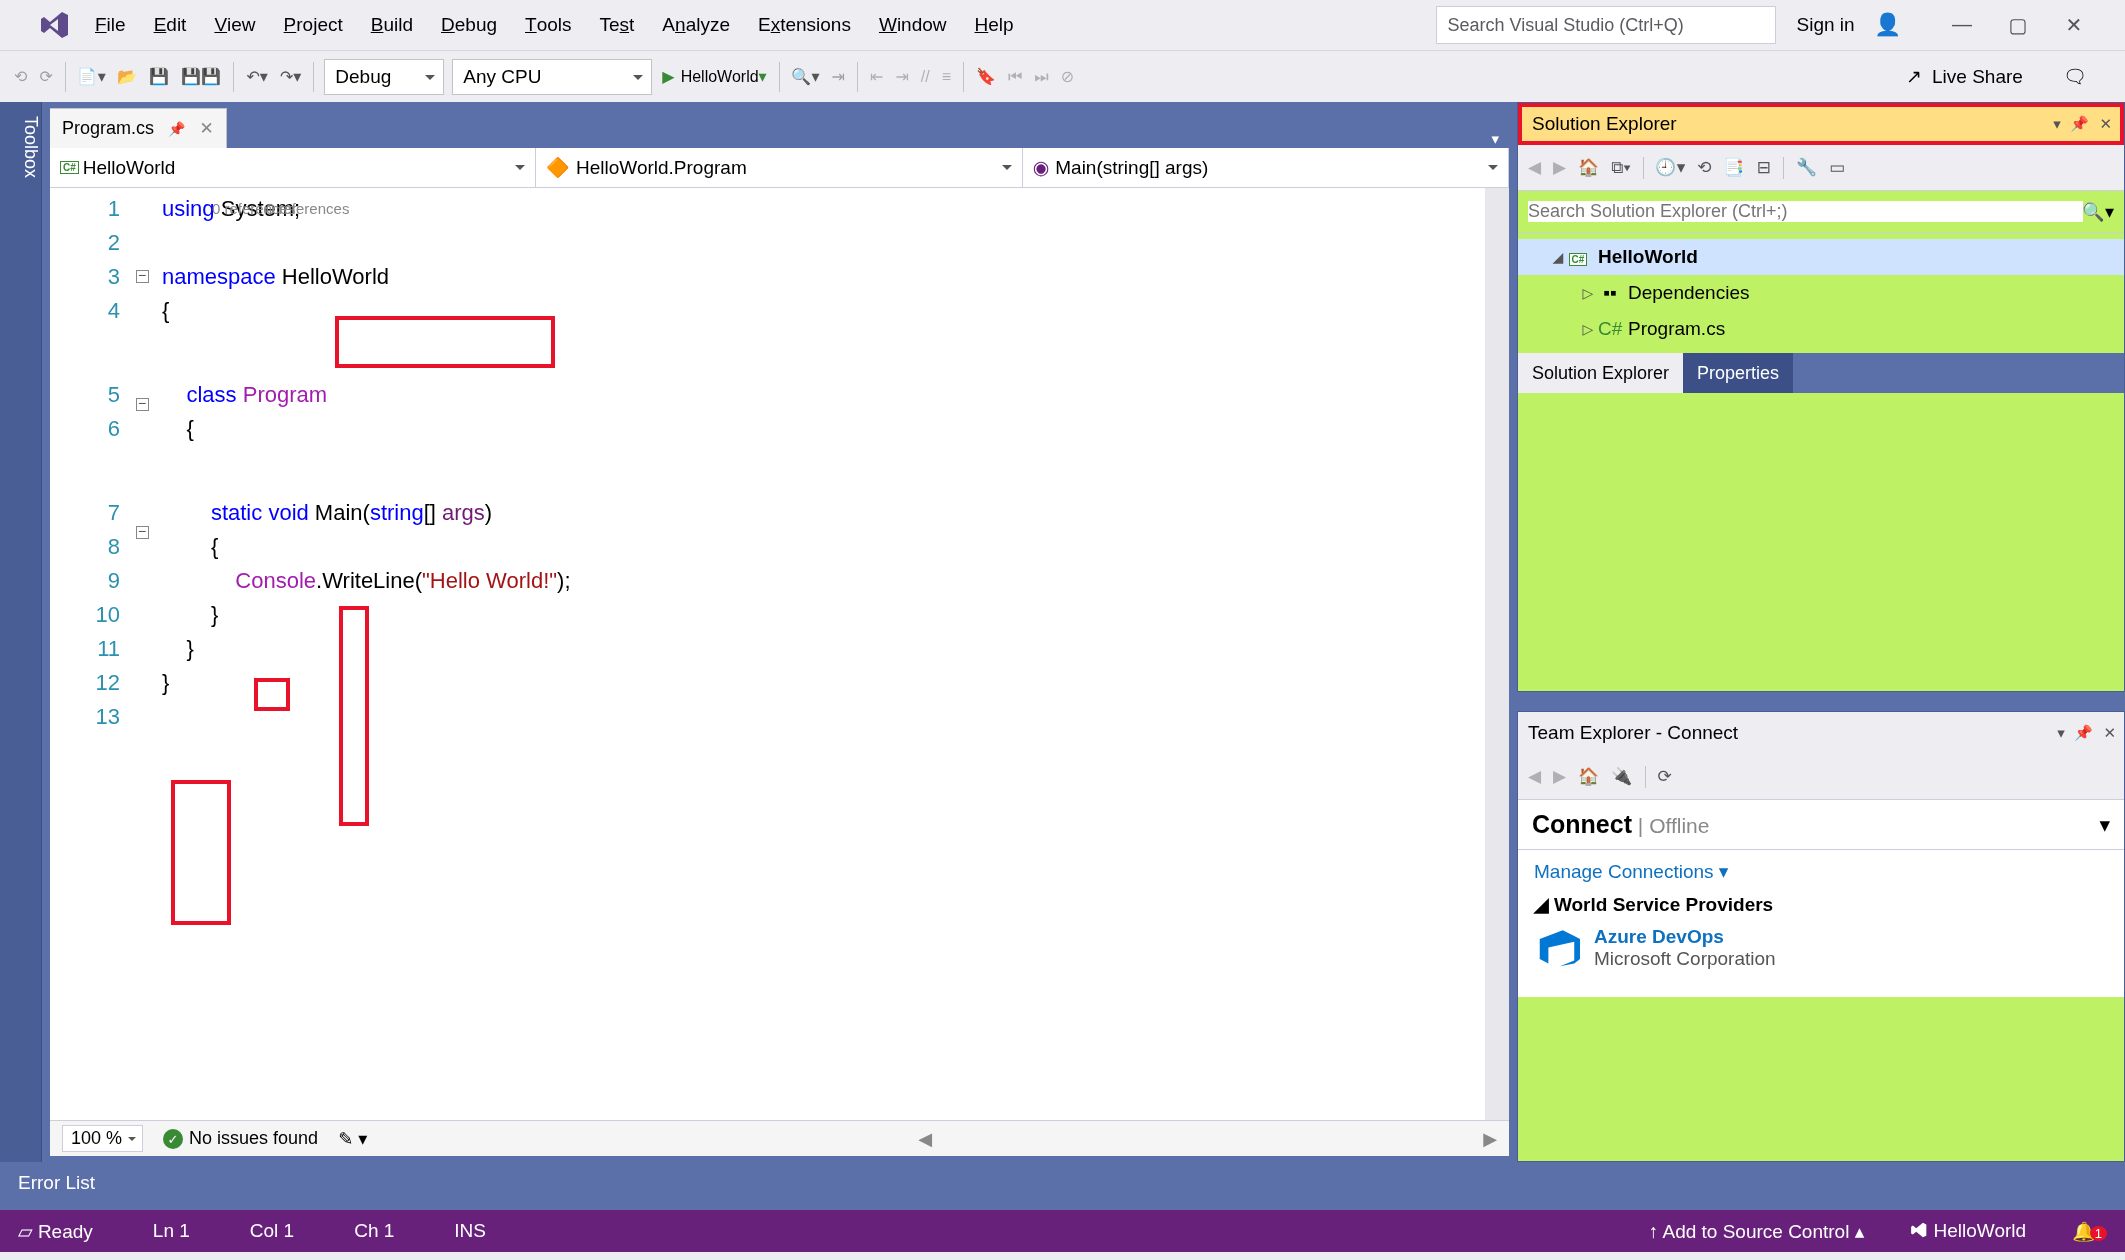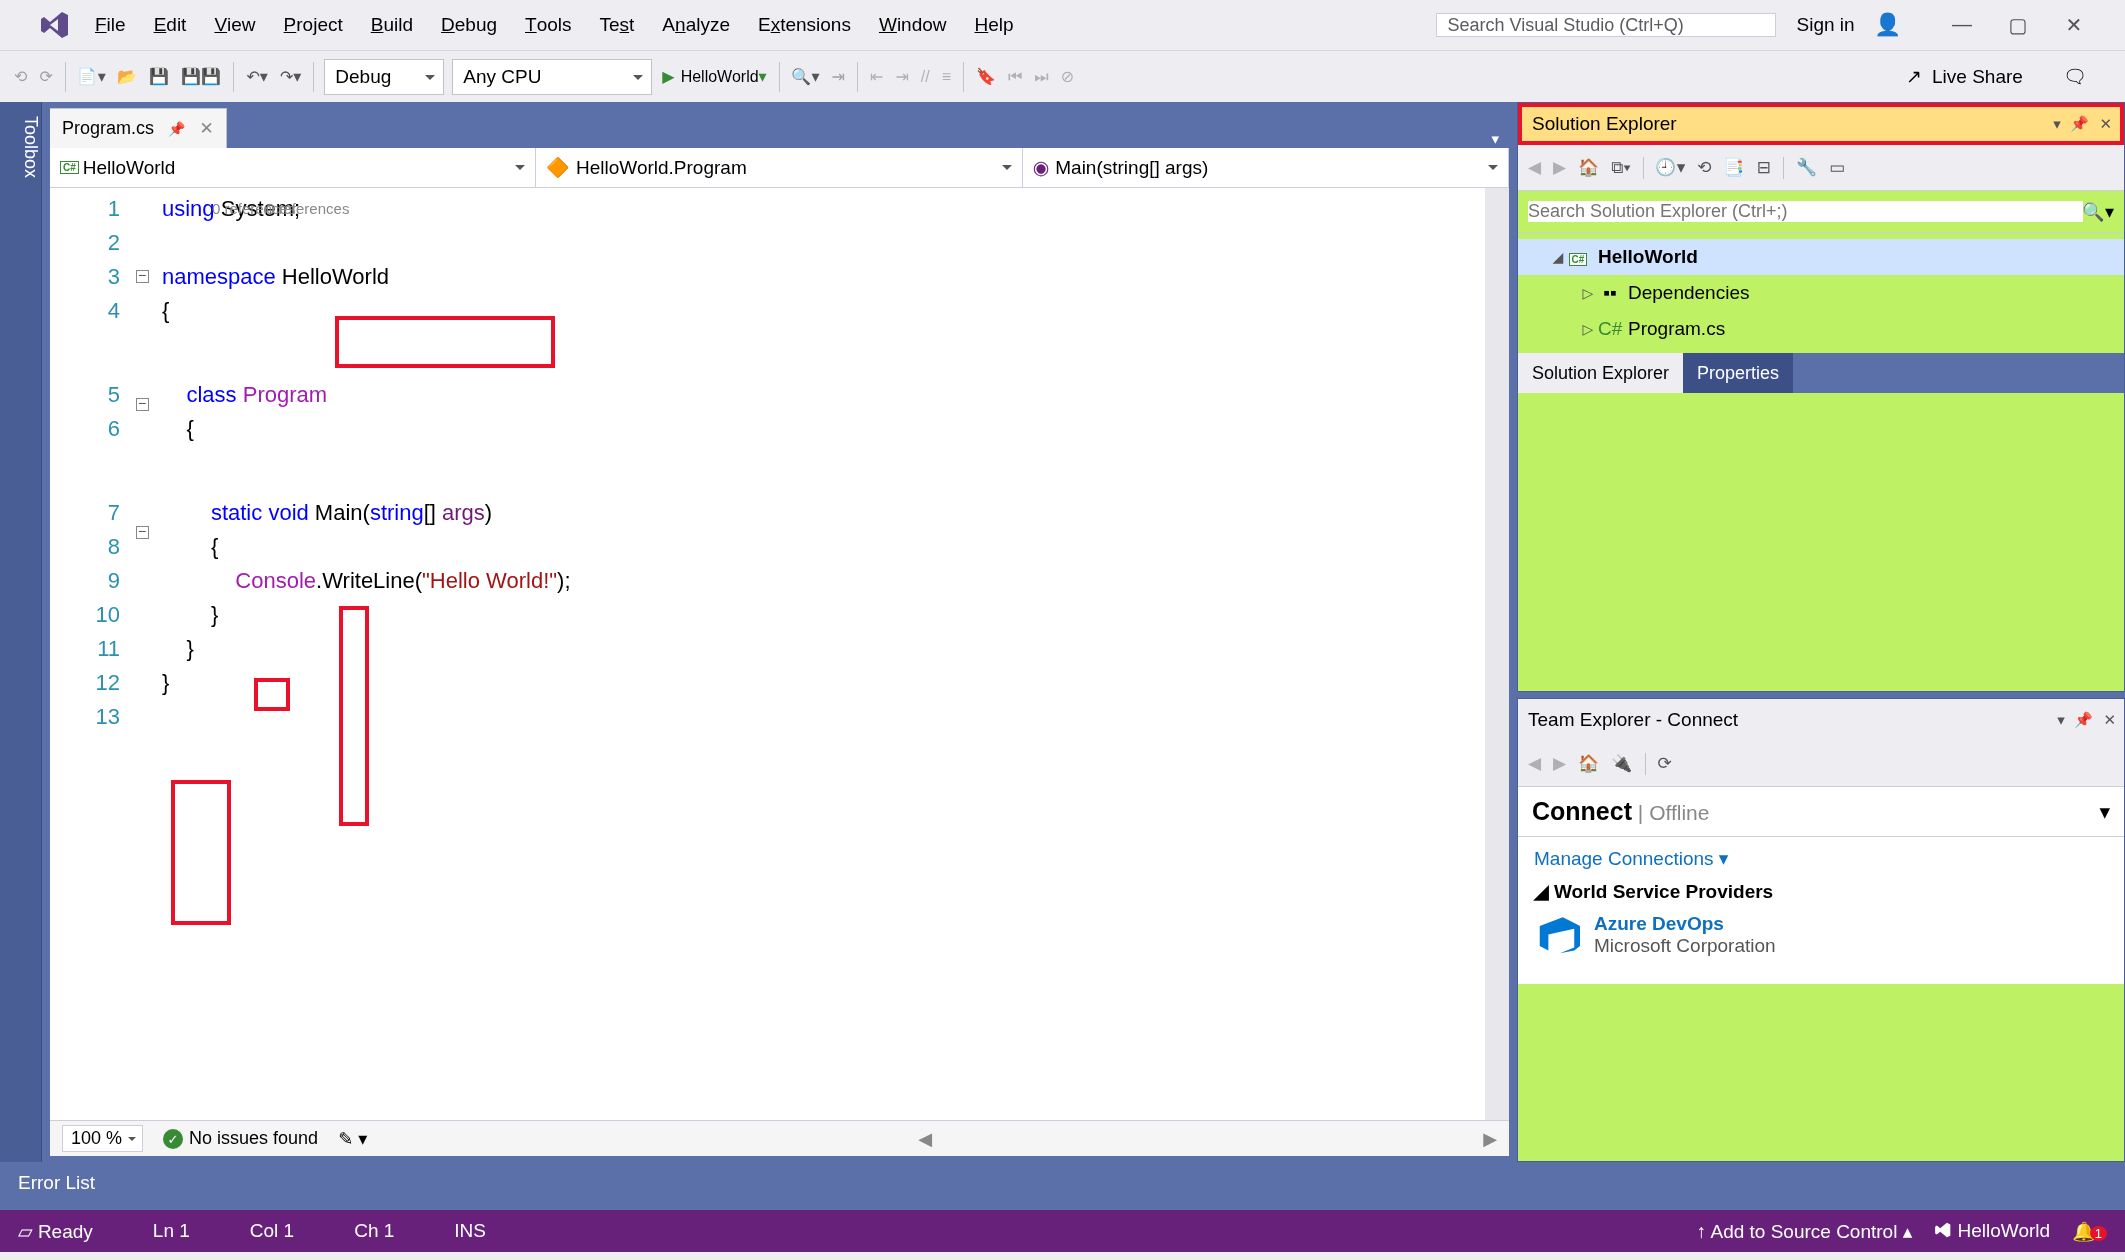--- a/index.html
+++ b/index.html
@@ -4,21 +4,21 @@
 <style>
 *{box-sizing:border-box;margin:0;padding:0;font-family:"Segoe UI",Arial,sans-serif}
 body{width:2125px;height:1260px;background:#EEEEF2;overflow:hidden;font-size:18px}
 .titlebar{height:50px;display:flex;align-items:center;padding:0 27px;background:#EEEEF2}
 .vslogo{width:32px;height:32px;margin:0 12px;color:#5F4B8B}
 .menu{display:flex;gap:4px}
 .menu-item{padding:4px 12px;font-size:19px;cursor:pointer}
 .menu-item span{display:inline-block}
 .menu-item .ul{text-decoration:underline}
 .titlebar-right{margin-left:auto;display:flex;align-items:center;gap:20px}
-.searchbox{width:340px;height:24px;border:1px solid #CCCEDB;background:#fff;padding:0 10px;font-size:18px;color:#737373}
+.searchbox{width:340px;height:38px;border:1px solid #CCCEDB;background:#fff;padding:0 10px;font-size:18px;color:#737373}
 .searchbox::placeholder{color:#5B5B60}
 .signin{font-size:19px}
 .winctrl{display:flex;gap:36px;margin-left:30px;padding-right:14px}
 .winctrl span{font-size:20px;color:#555;width:20px;text-align:center;cursor:pointer}
 .toolbar{height:52px;display:flex;align-items:center;padding:0 8px;background:#EEEEF2;border-top:1px solid #D6D7DD}
 .tbtn{display:inline-flex;align-items:center;padding:0 6px;height:34px;color:#555;cursor:pointer;font-size:16px}
 .sep{width:1px;height:30px;background:#C2C3C9;margin:0 6px}
 .tb-dd{height:36px;border:1px solid #C2C3C9;background:#fff;padding:0 26px 0 10px;margin:0 4px;position:relative;display:flex;align-items:center;cursor:pointer;font-size:19px}
 .tb-dd::after{content:"";position:absolute;right:8px;top:15px;border:5px solid transparent;border-top-color:#555}
 .play{color:#388A34;font-size:16px}
@@ -73,21 +73,21 @@
 .connect-hdr b{font-weight:600;font-size:25px}
 .te-section{padding:10px 16px;font-size:19px}
 .linklike{color:#0E70C0;cursor:pointer}
 .hosted{font-weight:600;margin:10px 0}
 .devops{display:flex;gap:14px;margin:10px 0}
 .devops-ico{color:#0078D4}
 .devops-txt .t{font-weight:600;color:#0E70C0}
 .devops-txt .s{color:#555}
 .errlist{height:48px;background:#5B6FA8;color:#fff;padding:10px 18px;font-size:19px}
 .statusbar{height:42px;background:#68217A;color:#fff;display:flex;align-items:center;padding:0 18px;font-size:19px;gap:60px}
-.statusbar .right{margin-left:auto;display:flex;align-items:center;gap:22px}
+.statusbar .right{margin-left:auto;display:flex;align-items:center;gap:46px}
 .csbadge{display:inline-block;border:1px solid #388A34;color:#388A34;font-size:10px;padding:0 2px;background:#fff;font-weight:bold;margin-right:4px}
 .red-outline{border:5px solid #E8132B}
 </style>
 </head>
 <body>
 
 <div class="titlebar">
   <span class="vslogo">
     <svg viewBox="0 0 32 32">
         <path fill="#5F4B8B" d="M23 3l6 3v20l-6 3-12-10-6 5-3-2V10l3-2 6 5L23 3zm-12 13l8 6V10l-8 6z"></path>
@@ -296,21 +296,21 @@
             <span>Program.cs</span>
           </div>
       </div>
       <div style="position:absolute"></div>
       <div class="pane-tabs" style="margin-top:auto">
         <div class="pane-tab act">Solution Explorer</div>
         <div class="pane-tab inact">Properties</div>
       </div>
     </div>
 
-    <div class="panel" style="flex:1;margin-top:6px">
+    <div class="panel" style="flex:1;margin-top:19px">
       <div class="panel-hdr blue">
         <span>Team Explorer - Connect</span>
         <div class="ctrls">
             <span>▾</span>
             <span>📌</span>
             <span>✕</span>
           </div>
       </div>
       <div class="panel-tb">
         <span style="opacity:.4">◀</span>

